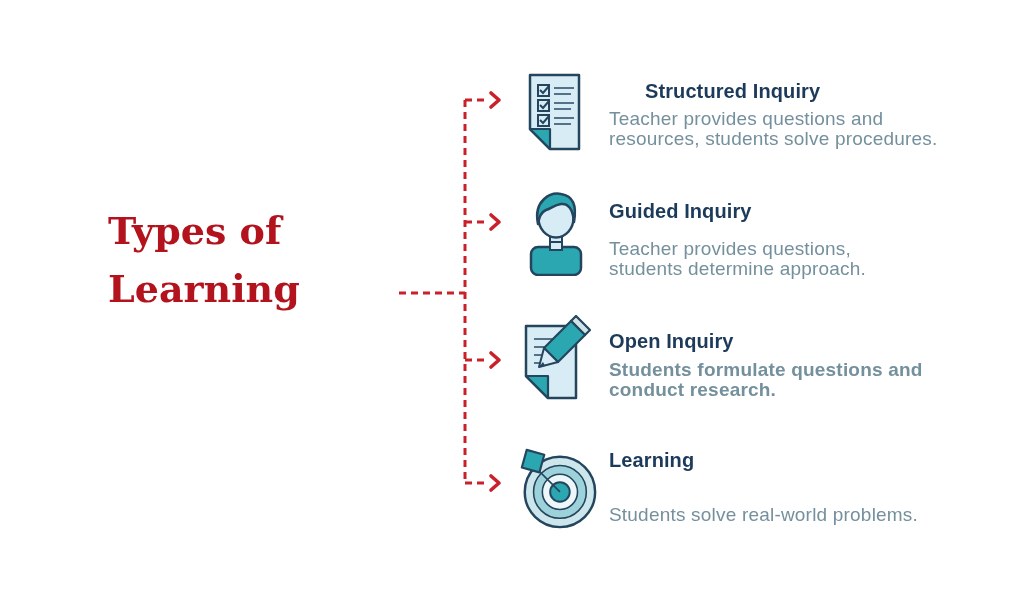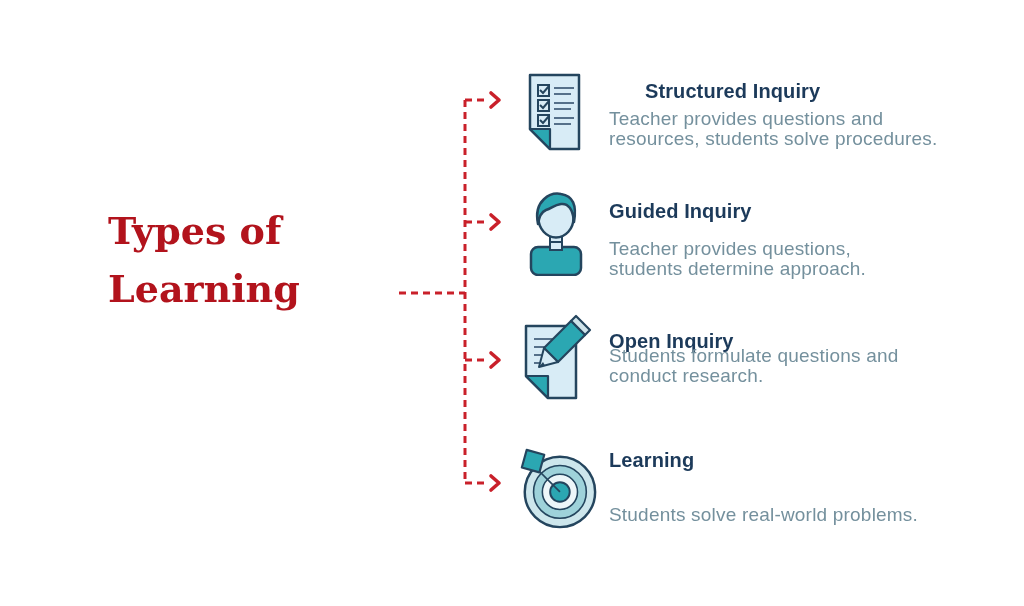--- a/index.html
+++ b/index.html
@@ -25,21 +25,21 @@
     position:absolute; left:609px; color:#1c3a5a; font-weight:700;
     font-size:20px; line-height:26px; letter-spacing:0.1px;
   }
   .heading span { display:block; }
   .h1 { top:6px;margin-left:36px; } .h2 { top:10px;text-align:right; } .h3 { top:10px;margin-top:6px; } .h4 { top:3px; }
   .desc {
     position:absolute; left:609px; color:#74909d;
     font-size:19px; line-height:20px; letter-spacing:0.2px;
   }
   .desc span { display:block; }
-  .d1 { top:37px; } .d2 { top:51px; } .d3 { top:34px; } .d4 { top:61px; }
+  .d1 { top:37px; } .d2 { top:51px; } .d3 { top:48px;font-weight:bold; } .d4 { top:61px; }
 </style>
 </head>
 <body>
 
 <div class="canvas">
 
   <div class="title">
     <span>Types of</span>
     <span>Learning</span>
   </div>

